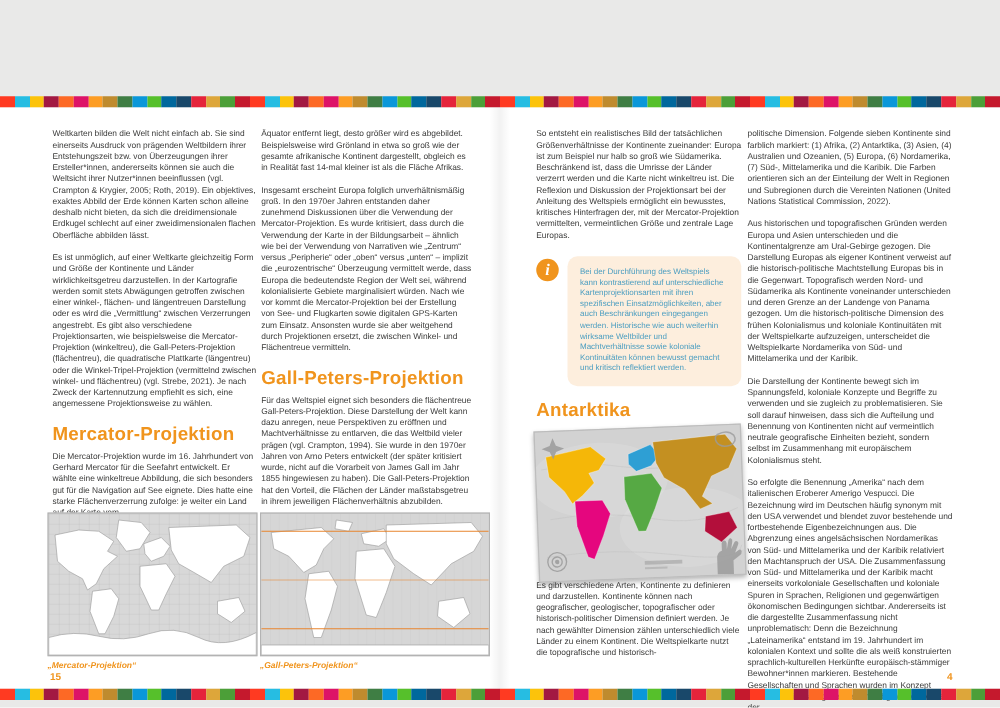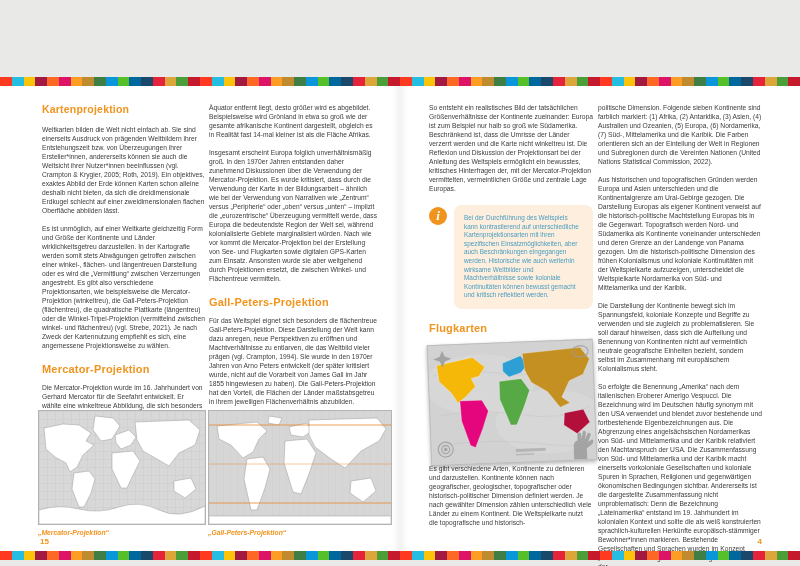--- a/index.html
+++ b/index.html
@@ -30,21 +30,21 @@
   #col1{left:42px;width:163px;}
   #col2{left:209px;width:168px;}
   #col3{left:29px;width:164px;}
   #col4{left:198px;width:164px;}
 
   h1.sec{
     margin:0 0 10px 0;font-size:10.5px;line-height:12px;font-weight:bold;
     color:var(--accent);letter-spacing:.2px;
   }
   h2.sec{
-    margin:14px 0 8px 0;font-size:11px;line-height:11px;font-weight:bold;
+    margin:14px 0 8px 0;font-size:15px;line-height:11px;font-weight:bold;
     color:var(--accent);letter-spacing:.2px;
   }
   p.body{
     margin:0 0 9px 0;font-size:6.7px;line-height:9px;color:#3b3b3a;
     text-align:left;
   }
   .pagenum{
     position:absolute;top:451px;font-size:8px;font-weight:bold;color:var(--accent);
   }
   #pagenum-left{left:40px;}
@@ -156,21 +156,20 @@
     <span style="background: rgb(229, 36, 59);"></span>
     <span style="background: rgb(221, 166, 58);"></span>
     <span style="background: rgb(76, 159, 56);"></span>
     <span style="background: rgb(197, 25, 45);"></span>
   </div>
 
 <div class="spread">
 
   <section class="page" id="page-left">
     <div class="col" id="col1">
-      <h1 class="sec">Kartenprojektion</h1>
       <p class="body">Weltkarten bilden die Welt nicht einfach ab. Sie sind einerseits Ausdruck von prägenden Weltbildern ihrer Entstehungszeit bzw. von Überzeugungen ihrer Ersteller*innen, andererseits können sie auch die Weltsicht ihrer Nutzer*innen beeinflussen (vgl. Crampton &amp; Krygier, 2005; Roth, 2019). Ein objektives, exaktes Abbild der Erde können Karten schon alleine deshalb nicht bieten, da sich die dreidimensionale Erdkugel schlecht auf einer zweidimensionalen flachen Oberfläche abbilden lässt.</p>
       <p class="body">Es ist unmöglich, auf einer Weltkarte gleichzeitig Form und Größe der Kontinente und Länder wirklichkeitsgetreu darzustellen. In der Kartografie werden somit stets Abwägungen getroffen zwischen einer winkel-, flächen- und längentreuen Darstellung oder es wird die „Vermittlung“ zwischen Verzerrungen angestrebt. Es gibt also verschiedene Projektionsarten, wie beispielsweise die Mercator-Projektion (winkeltreu), die Gall-Peters-Projektion (flächentreu), die quadratische Plattkarte (längentreu) oder die Winkel-Tripel-Projektion (vermittelnd zwischen winkel- und flächentreu) (vgl. Strebe, 2021). Je nach Zweck der Kartennutzung empfiehlt es sich, eine angemessene Projektionsweise zu wählen.</p>
       <h2 class="sec">Mercator-Projektion</h2>
       <p class="body">Die Mercator-Projektion wurde im 16. Jahrhundert von Gerhard Mercator für die Seefahrt entwickelt. Er wählte eine winkeltreue Abbildung, die sich besonders gut für die Navigation auf See eignete. Dies hatte eine starke Flächenverzerrung zufolge: je weiter ein Land auf der Karte vom</p>
     </div>
     <div class="col" id="col2">
       <p class="body">Äquator entfernt liegt, desto größer wird es abgebildet. Beispielsweise wird Grönland in etwa so groß wie der gesamte afrikanische Kontinent dargestellt, obgleich es in Realität fast 14-mal kleiner ist als die Fläche Afrikas.</p>
       <p class="body">Insgesamt erscheint Europa folglich unverhältnismäßig groß. In den 1970er Jahren entstanden daher zunehmend Diskussionen über die Verwendung der Mercator-Projektion. Es wurde kritisiert, dass durch die Verwendung der Karte in der Bildungsarbeit – ähnlich wie bei der Verwendung von Narrativen wie „Zentrum“ versus „Peripherie“ oder „oben“ versus „unten“ – implizit die „eurozentrische“ Überzeugung vermittelt werde, dass Europa die bedeutendste Region der Welt sei, während kolonialisierte Gebiete marginalisiert würden. Nach wie vor kommt die Mercator-Projektion bei der Erstellung von See- und Flugkarten sowie digitalen GPS-Karten zum Einsatz. Ansonsten wurde sie aber weitgehend durch Projektionen ersetzt, die zwischen Winkel- und Flächentreue vermitteln.</p>
       <h2 class="sec">Gall-Peters-Projektion</h2>
       <p class="body">Für das Weltspiel eignet sich besonders die flächentreue Gall-Peters-Projektion. Diese Darstellung der Welt kann dazu anregen, neue Perspektiven zu eröffnen und Machtverhältnisse zu entlarven, die das Weltbild vieler prägen (vgl. Crampton, 1994). Sie wurde in den 1970er Jahren von Arno Peters entwickelt (der später kritisiert wurde, nicht auf die Vorarbeit von James Gall im Jahr 1855 hingewiesen zu haben). Die Gall-Peters-Projektion hat den Vorteil, die Flächen der Länder maßstabsgetreu in ihrem jeweiligen Flächenverhältnis abzubilden.</p>
@@ -234,21 +233,21 @@
     <div class="col" id="col3">
       <p class="body">So entsteht ein realistisches Bild der tatsächlichen Größenverhältnisse der Kontinente zueinander: Europa ist zum Beispiel nur halb so groß wie Südamerika. Beschränkend ist, dass die Umrisse der Länder verzerrt werden und die Karte nicht winkeltreu ist. Die Reflexion und Diskussion der Projektionsart bei der Anleitung des Weltspiels ermöglicht ein bewusstes, kritisches Hinterfragen der, mit der Mercator-Projektion vermittelten, vermeintlichen Größe und zentrale Lage Europas.</p>
 
       <div class="info-row">
         <div class="info-icon">i</div>
         <div class="info-box">
           <p>Bei der Durchführung des Weltspiels kann kontrastierend auf unterschiedliche Kartenprojektionsarten mit ihren spezifischen Einsatzmöglichkeiten, aber auch Beschränkungen eingegangen werden. Historische wie auch weiterhin wirksame Weltbilder und Machtverhältnisse sowie koloniale Kontinuitäten können bewusst gemacht und kritisch reflektiert werden.</p>
         </div>
       </div>
 
-      <h2 class="sec">Flugkarten</h2>
+      <h2 class="sec">Antarktika</h2>
 
       <div class="card-wrap">
         <div class="map-card">
           <svg width="164" height="119" viewBox="0 0 164 119">
             <rect width="164" height="119" fill="#d2d2d2"></rect>
             <ellipse cx="50" cy="40" rx="55" ry="30" fill="#ffffff" opacity="0.12"></ellipse>
             <ellipse cx="120" cy="80" rx="55" ry="32" fill="#ffffff" opacity="0.12"></ellipse>
             <g stroke="#bdbdbd" stroke-width="0.4" fill="none" opacity="0.8">
               <path d="M4 30 Q40 24 70 30 T140 26"></path>
               <path d="M10 70 Q50 64 90 72 T160 66"></path>

